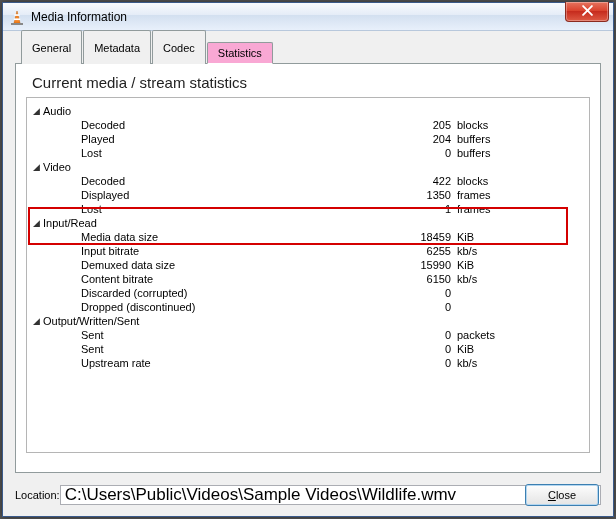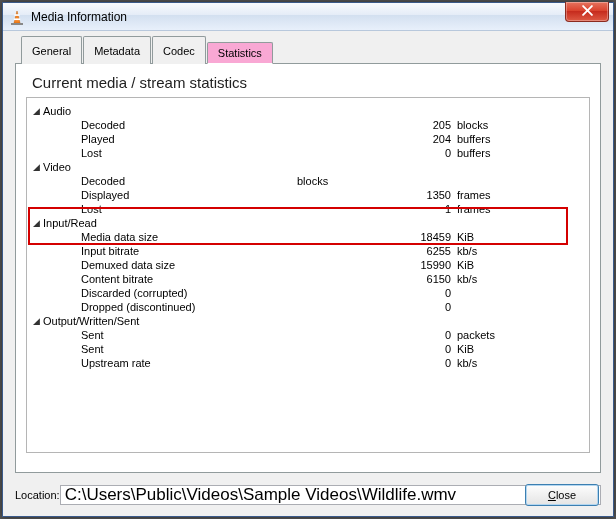--- a/index.html
+++ b/index.html
@@ -61,21 +61,21 @@
   }
   .tabs {
     position: relative;
     height: 22px;
     display: flex;
     align-items: flex-end;
     padding-left: 6px;
     z-index: 2;
   }
   .tab {
-    height: 28px;
+    height: 34px;
     padding: 0 10px;
     border: 1px solid #919b9c;
     border-bottom: none;
     background: #f0f0f0;
     margin-right: 1px;
     display: flex;
     align-items: center;
     font-size: 11px;
     border-radius: 2px 2px 0 0;
     position: relative;
@@ -242,20 +242,21 @@
             </div>
         </div>
 
         <div class="grp">
           <div class="grp-head">
               <span class="tri">◢</span>
               <span>Video</span>
             </div>
           <div class="row">
               <span class="label">Decoded</span>
+              <span class="val">422</span>
               <span class="unit">blocks</span>
             </div>
           <div class="row">
               <span class="label">Displayed</span>
               <span class="val">1350</span>
               <span class="unit">frames</span>
             </div>
           <div class="row">
               <span class="label">Lost</span>
               <span class="val">1</span>

